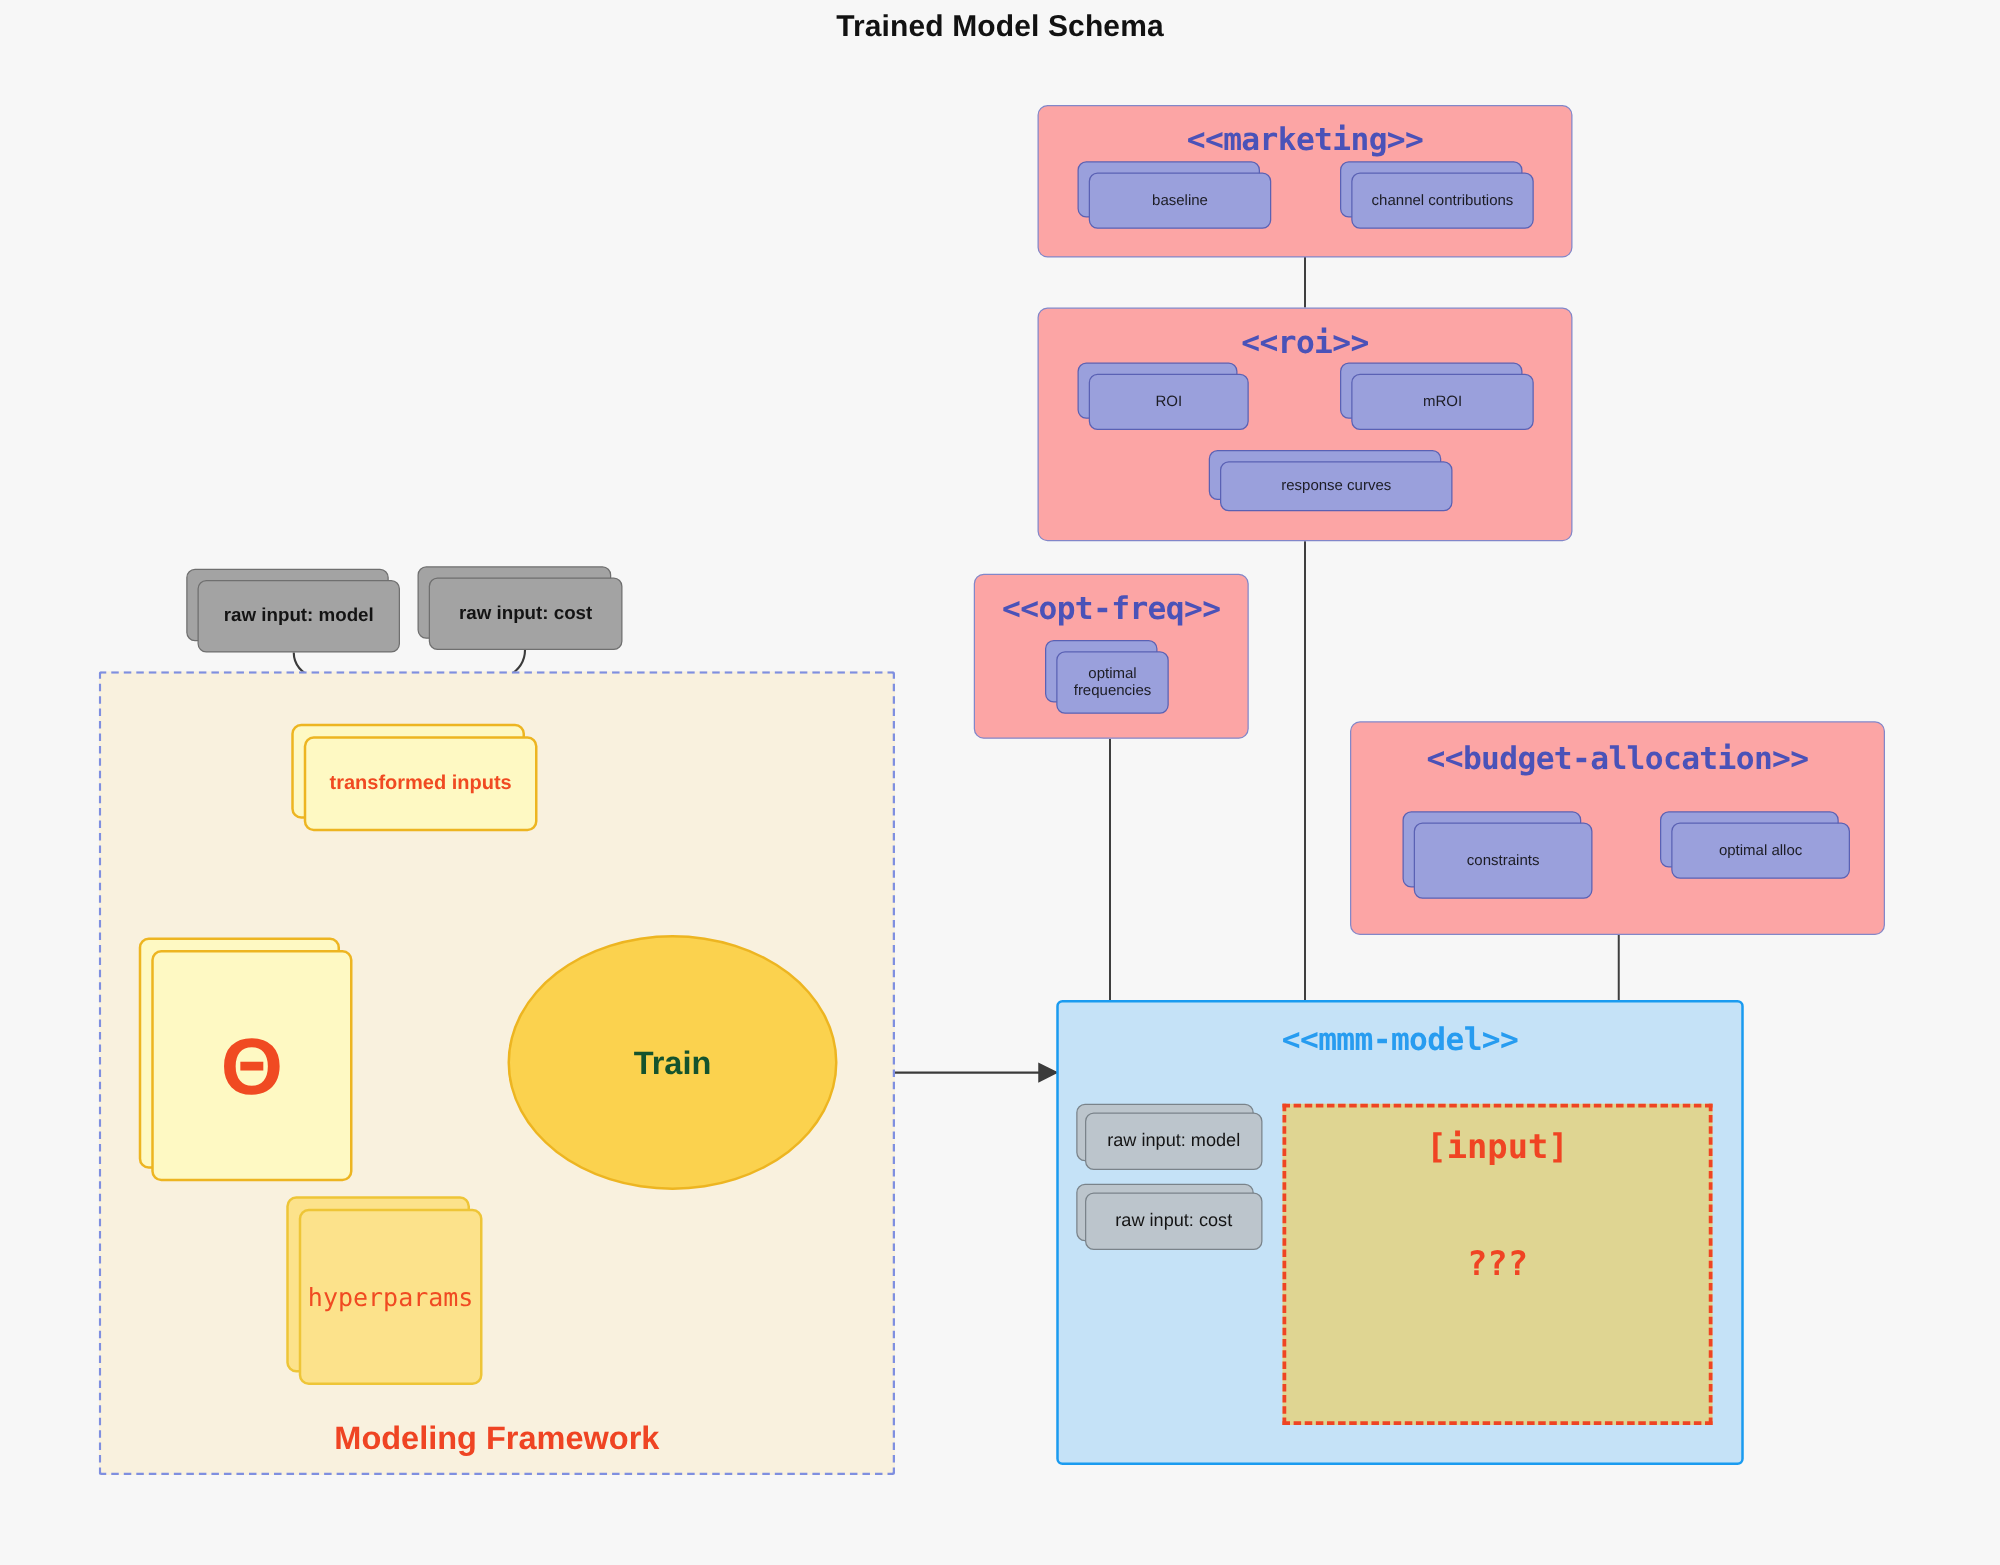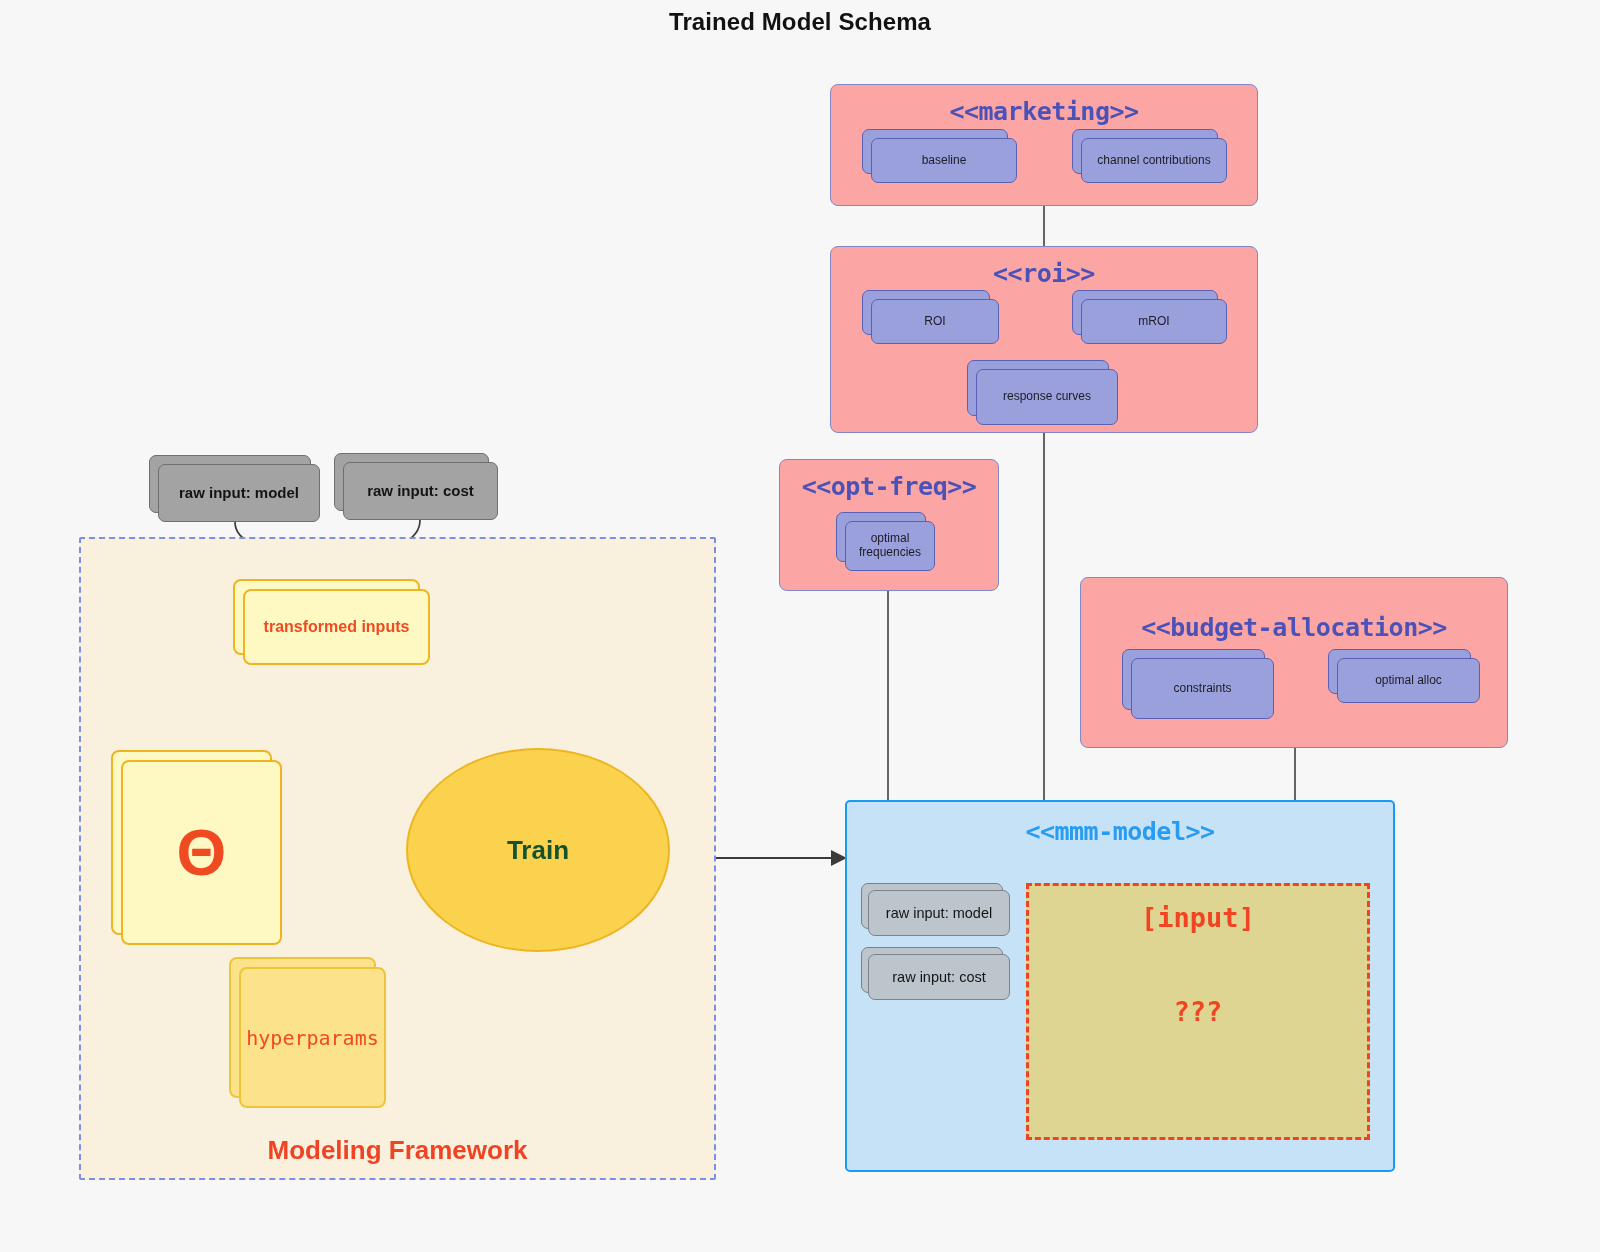--- a/index.html
+++ b/index.html
@@ -318,35 +318,35 @@
     <div class="pkg-title" style="top:12px;">&lt;&lt;roi&gt;&gt;</div>
   </div>
   <div class="card purple" style="left:871px; top:299px; width:128px; height:45px; z-index:4;">
     <div class="back"></div>
     <div class="front">ROI</div>
   </div>
   <div class="card purple" style="left:1081px; top:299px; width:146px; height:45px; z-index:4;">
     <div class="back"></div>
     <div class="front">mROI</div>
   </div>
-  <div class="card purple" style="left:976px; top:369px; width:142px; height:56px; z-index:4;">
+  <div class="card purple" style="left:976px; top:369px; width:142px; height:40px; z-index:4;padding-left:44px;">
     <div class="back"></div>
     <div class="front">response curves</div>
   </div>
 
   <div class="node pkg" style="left:779px; top:459px; width:220px; height:132px;">
     <div class="pkg-title" style="top:12px;">&lt;&lt;opt-freq&gt;&gt;</div>
   </div>
   <div class="card purple" style="left:845px; top:521px; width:90px; height:50px; z-index:4;">
     <div class="back"></div>
     <div class="front">optimal frequencies</div>
   </div>
 
   <div class="node pkg" style="left:1080px; top:577px; width:428px; height:171px;">
-    <div class="pkg-title" style="top:14px;margin-top:21px;">&lt;&lt;budget-allocation&gt;&gt;</div>
+    <div class="pkg-title" style="top:14px;">&lt;&lt;budget-allocation&gt;&gt;</div>
   </div>
   <div class="card purple" style="left:1131px; top:658px; width:143px; height:61px; z-index:4;">
     <div class="back"></div>
     <div class="front">constraints</div>
   </div>
   <div class="card purple" style="left:1337px; top:658px; width:143px; height:45px; z-index:4;">
     <div class="back"></div>
     <div class="front">optimal alloc</div>
   </div>
 

